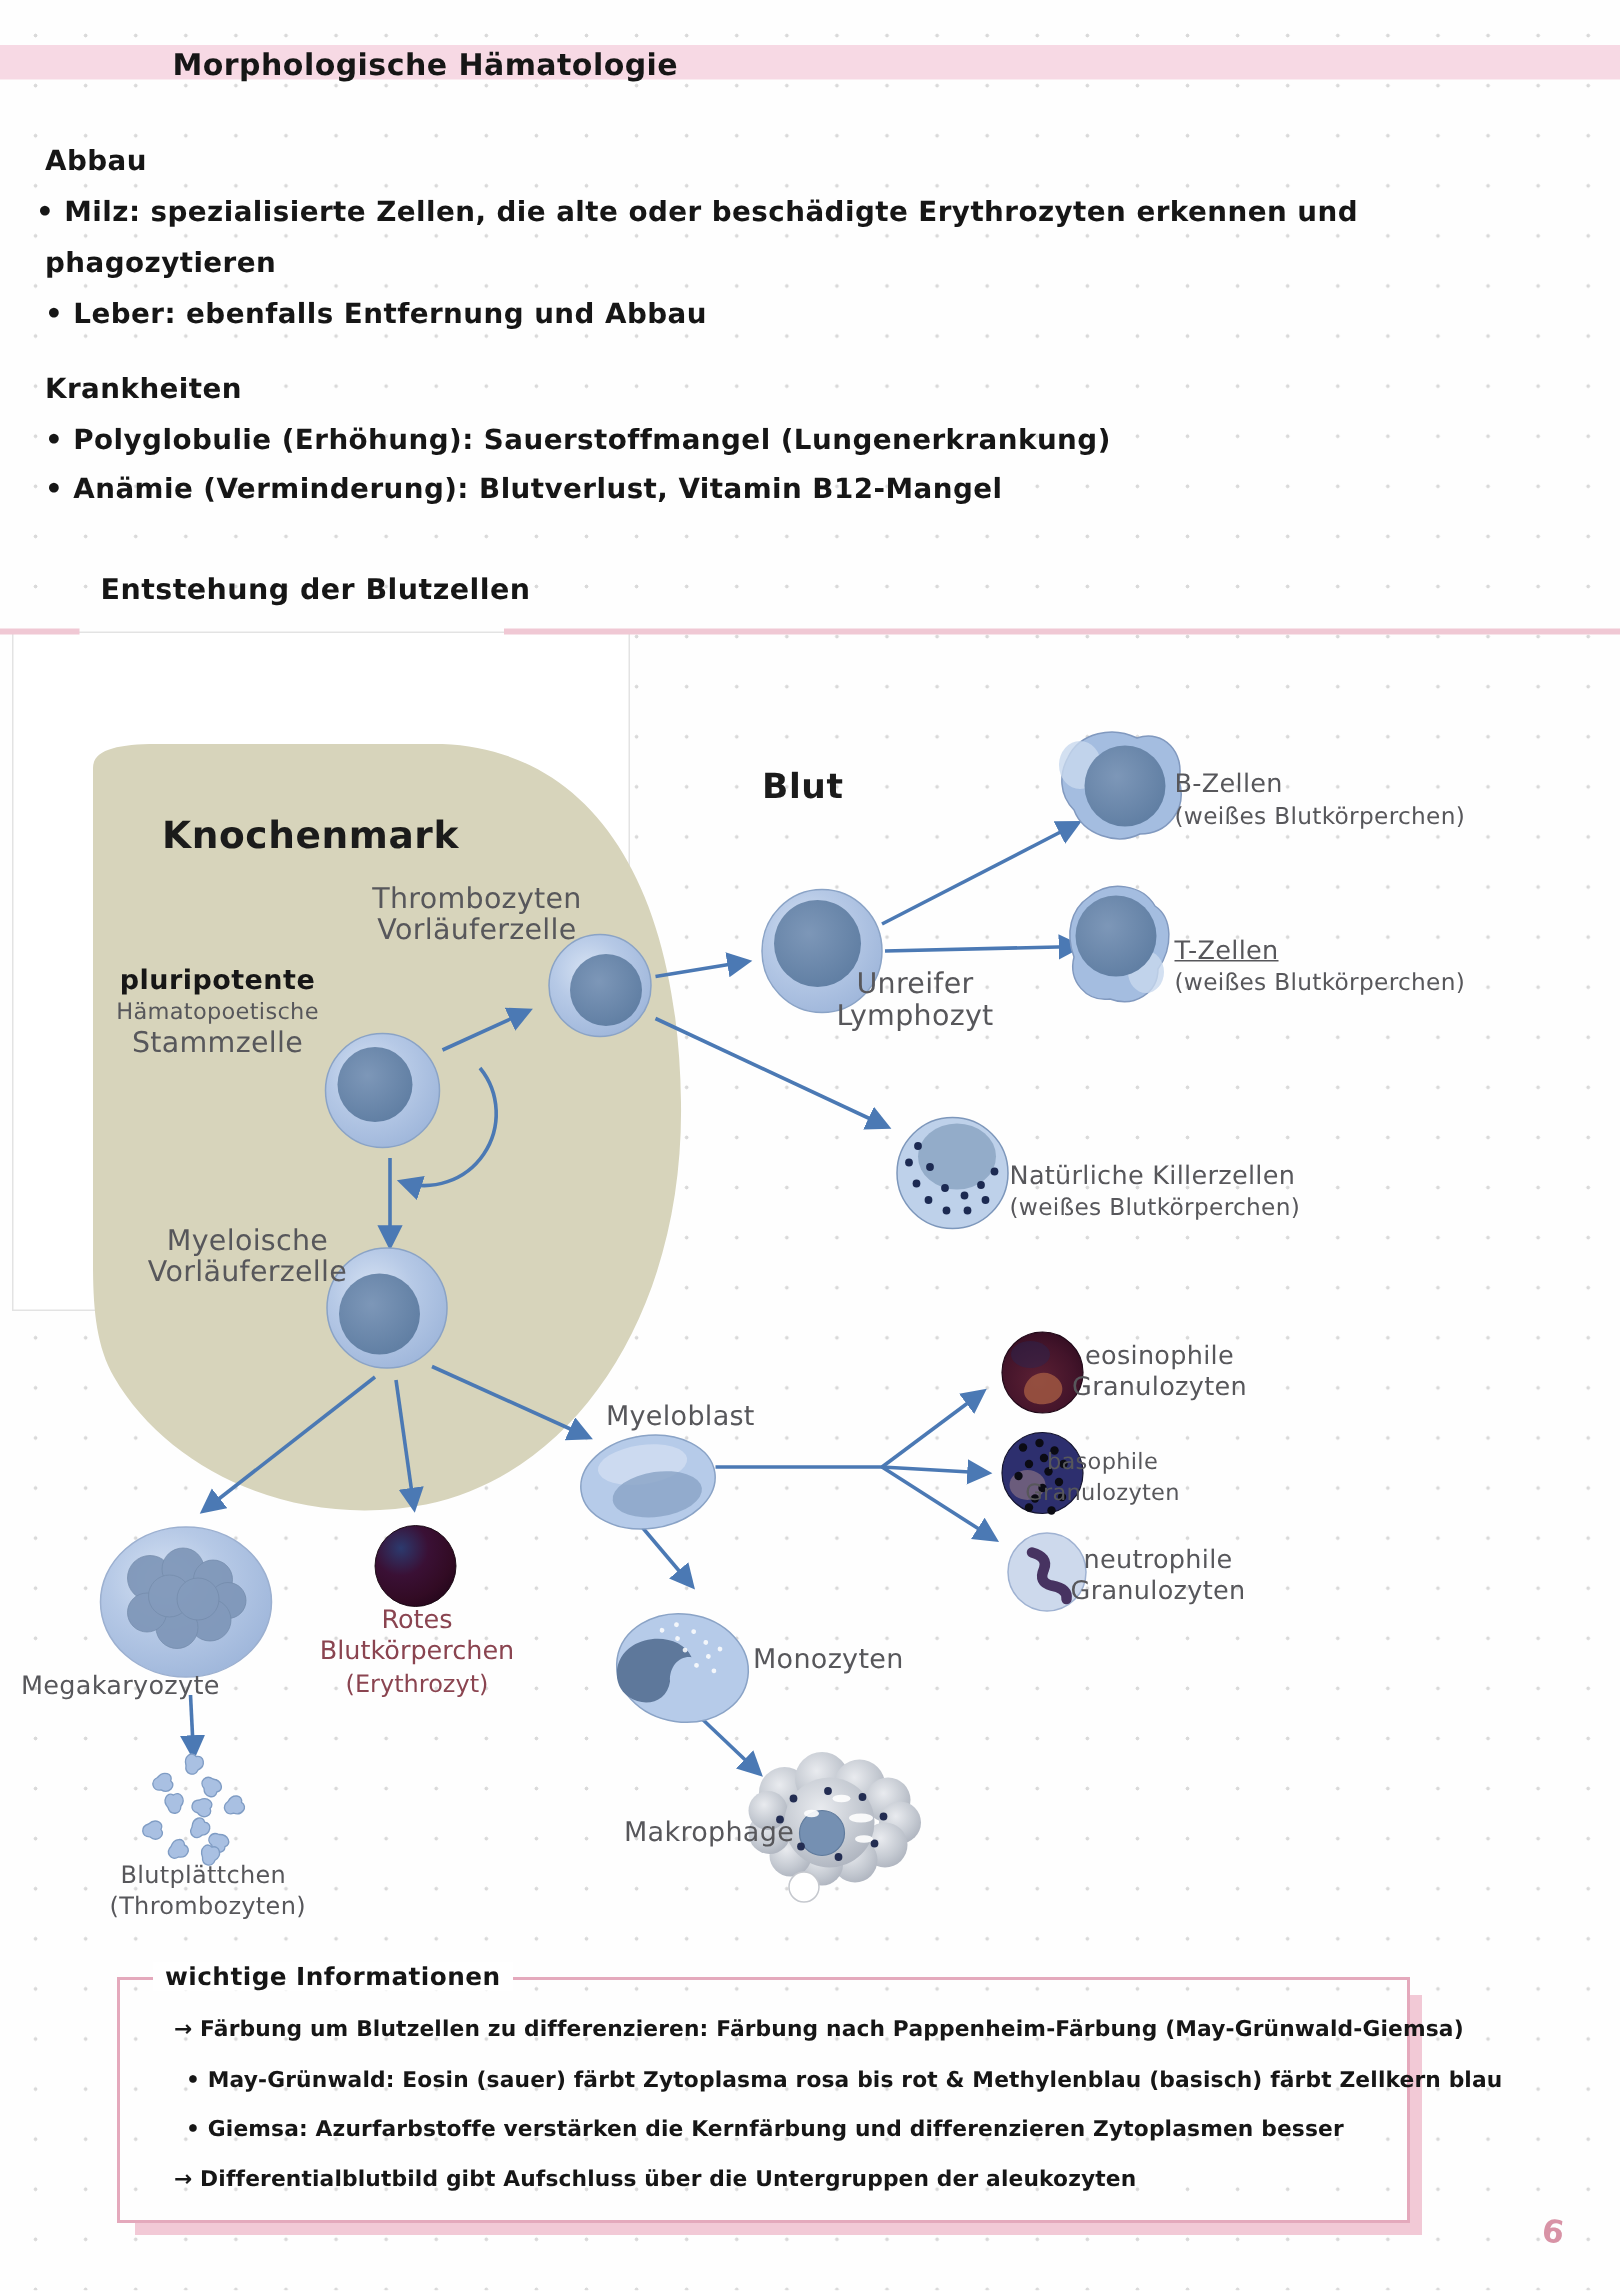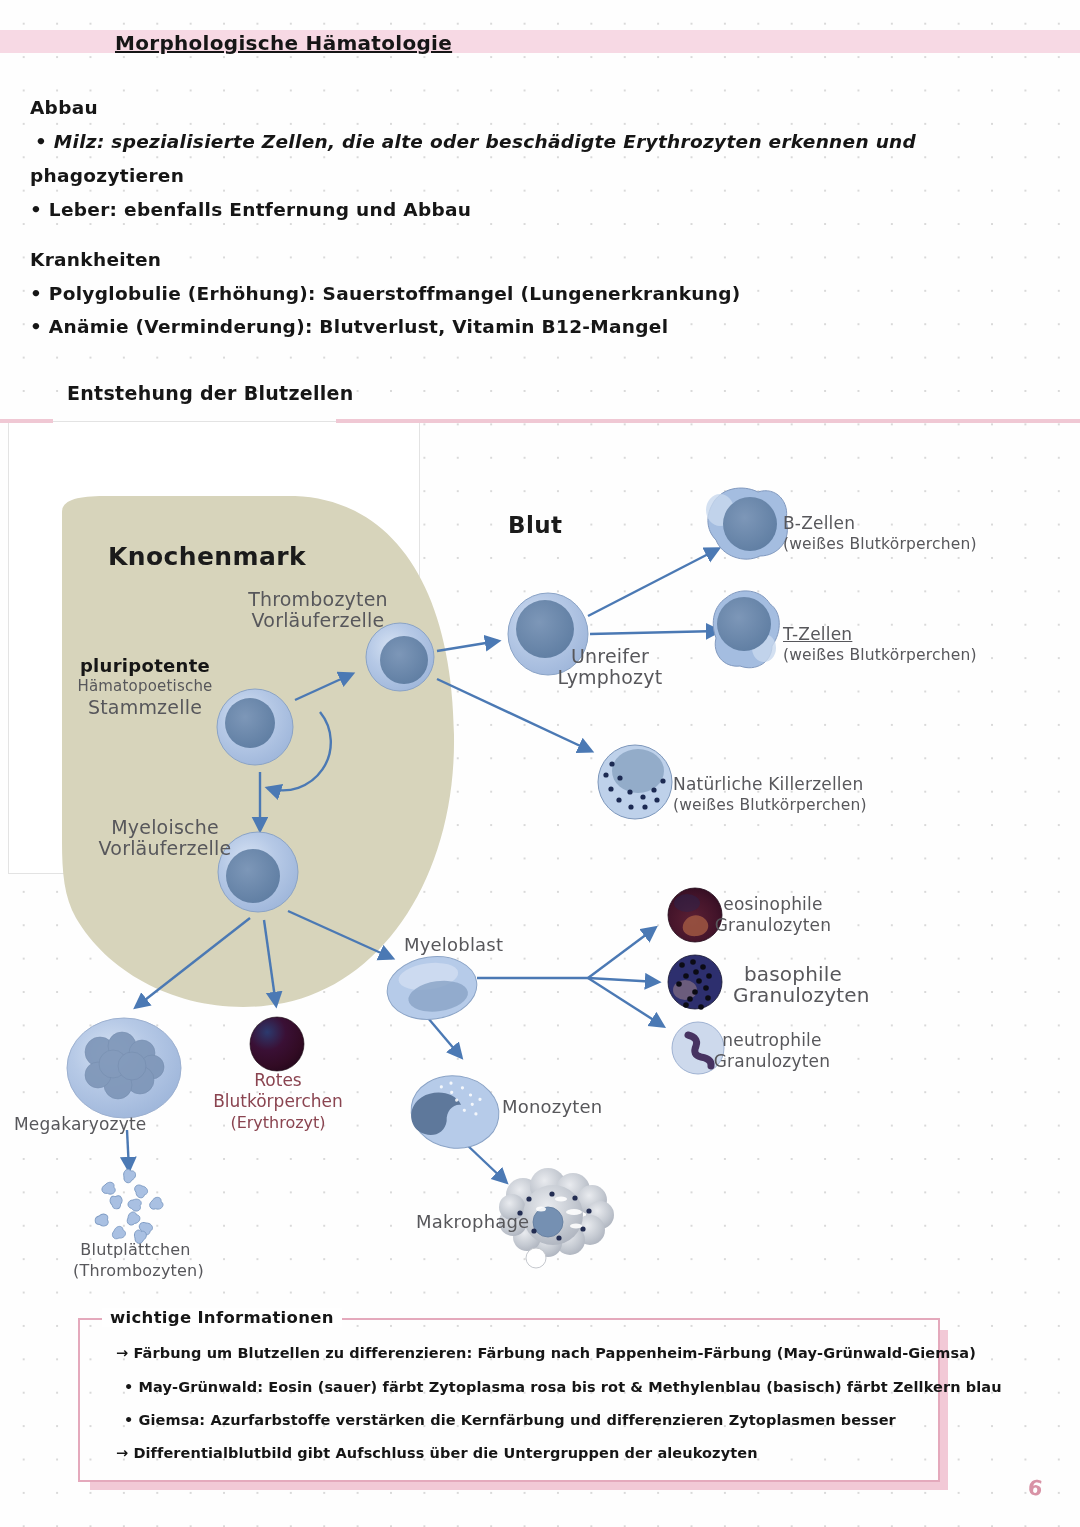--- a/index.html
+++ b/index.html
@@ -7,21 +7,21 @@
     position:relative; width:1080px; height:1527px; overflow:hidden;
     background:#fefefe;
     background-image:radial-gradient(circle,#d9d9d9 1.2px, rgba(0,0,0,0) 1.4px);
     background-size:33.4px 33.4px; background-position:7px 7px;
     font-family:"DejaVu Sans", sans-serif;
   }
   .abs{position:absolute;}
   .hand{font-weight:600; color:#161616; letter-spacing:.3px; font-family:"DejaVu Sans",sans-serif;}
   .print{color:#57575b; letter-spacing:.2px; font-family:"DejaVu Sans",sans-serif;}
   .hdr-band{left:0; top:30px; width:1080px; height:23px; background:#f7d9e4; z-index:1;}
-  .hdr-title{left:115px; top:31px; font-size:20px; z-index:2;text-decoration:underline;}
+  .hdr-title{left:115px; top:31px; font-size:20px; z-index:2;}
   .note{font-size:18.5px; line-height:24px; z-index:2;}
   .sec-line{height:4px; background:#f0c8d4; top:419px; z-index:3;}
   .img-canvas{left:8px; top:421px; width:410px; height:451px; background:#ffffff; border:1px solid #e3e3e3; z-index:1;}
   svg.diagram{left:0; top:0; z-index:2; pointer-events:none;}
   .dlbl{z-index:4; line-height:21px;}
   .region-lbl{font-weight:700; color:#1b1b1b; letter-spacing:.4px; z-index:4;}
   .center{text-align:center;}
   .infobox{
     left:78px; top:1318px; width:858px; height:160px;
     border:2px solid #e4a9bc; background:transparent; z-index:4;
@@ -35,21 +35,21 @@
 </style>
 </head>
 <body>
 
 <div id="page">
 
   <div class="abs hdr-band"></div>
   <div class="abs hand hdr-title">Morphologische Hämatologie</div>
 
   <div class="abs hand note" style="left:30px;top:96px;">Abbau</div>
-  <div class="abs hand note" style="left:35px;top:130px;font-style:italic;">• Milz: spezialisierte Zellen, die alte oder beschädigte Erythrozyten erkennen und</div>
+  <div class="abs hand note" style="left:24px;top:130px;">• Milz: spezialisierte Zellen, die alte oder beschädigte Erythrozyten erkennen und</div>
   <div class="abs hand note" style="left:30px;top:164px;">phagozytieren</div>
   <div class="abs hand note" style="left:30px;top:198px;">• Leber: ebenfalls Entfernung und Abbau</div>
 
   <div class="abs hand note" style="left:30px;top:248px;">Krankheiten</div>
   <div class="abs hand note" style="left:30px;top:282px;">• Polyglobulie (Erhöhung): Sauerstoffmangel (Lungenerkrankung)</div>
   <div class="abs hand note" style="left:30px;top:315px;">• Anämie (Verminderung): Blutverlust, Vitamin B12-Mangel</div>
 
   <div class="abs sec-line" style="left:0;width:53px;"></div>
   <div class="abs sec-line" style="left:336px;width:744px;"></div>
   <div class="abs hand" style="left:67px;top:382px;font-size:19px;z-index:4;">Entstehung der Blutzellen</div>
@@ -281,21 +281,21 @@
       <use href="#plt" transform="translate(146,1223) rotate(70)"></use>
       <use href="#plt" transform="translate(114,1231) rotate(0)"></use>
       <use href="#plt" transform="translate(135,1238) rotate(-40)"></use>
     </g>
   </svg>
 
   <div class="abs region-lbl" style="left:108px;top:542px;font-size:25px;">Knochenmark</div>
   <div class="abs region-lbl" style="left:508px;top:512px;font-size:23px;">Blut</div>
 
   <div class="abs dlbl center" style="left:55px;top:643px;width:180px;">
-    <div class="hand" style="font-size:18px;margin-top:12px;">pluripotente</div>
+    <div class="hand" style="font-size:18px;">pluripotente</div>
     <div class="print" style="font-size:15px;">Hämatopoetische</div>
     <div class="print" style="font-size:19px;">Stammzelle</div>
   </div>
   <div class="abs dlbl center print" style="left:238px;top:589px;width:160px;font-size:19px;">
     <div>Thrombozyten</div>
     <div>Vorläuferzelle</div>
   </div>
   <div class="abs dlbl center print" style="left:80px;top:817px;width:170px;font-size:19px;">
     <div>Myeloische</div>
     <div>Vorläuferzelle</div>
@@ -314,21 +314,21 @@
   </div>
   <div class="abs dlbl print" style="left:673px;top:774px;">
     <div style="font-size:17px;">Natürliche Killerzellen</div>
     <div style="font-size:15.5px;">(weißes Blutkörperchen)</div>
   </div>
   <div class="abs dlbl print" style="left:404px;top:934px;font-size:18px;">Myeloblast</div>
   <div class="abs dlbl center print" style="left:713px;top:894px;width:120px;font-size:17px;">
     <div>eosinophile</div>
     <div>Granulozyten</div>
   </div>
-  <div class="abs dlbl center print" style="left:733px;top:964px;width:120px;font-size:20px;">
+  <div class="abs dlbl center print" style="left:675px;top:964px;width:120px;font-size:15px;">
     <div>basophile</div>
     <div>Granulozyten</div>
   </div>
   <div class="abs dlbl center print" style="left:712px;top:1030px;width:120px;font-size:17px;">
     <div>neutrophile</div>
     <div>Granulozyten</div>
   </div>
   <div class="abs dlbl print" style="left:502px;top:1096px;font-size:18px;">Monozyten</div>
   <div class="abs dlbl print" style="left:416px;top:1211px;font-size:18px;">Makrophage</div>
   <div class="abs dlbl print" style="left:14px;top:1114px;font-size:17px;">Megakaryozyte</div>

